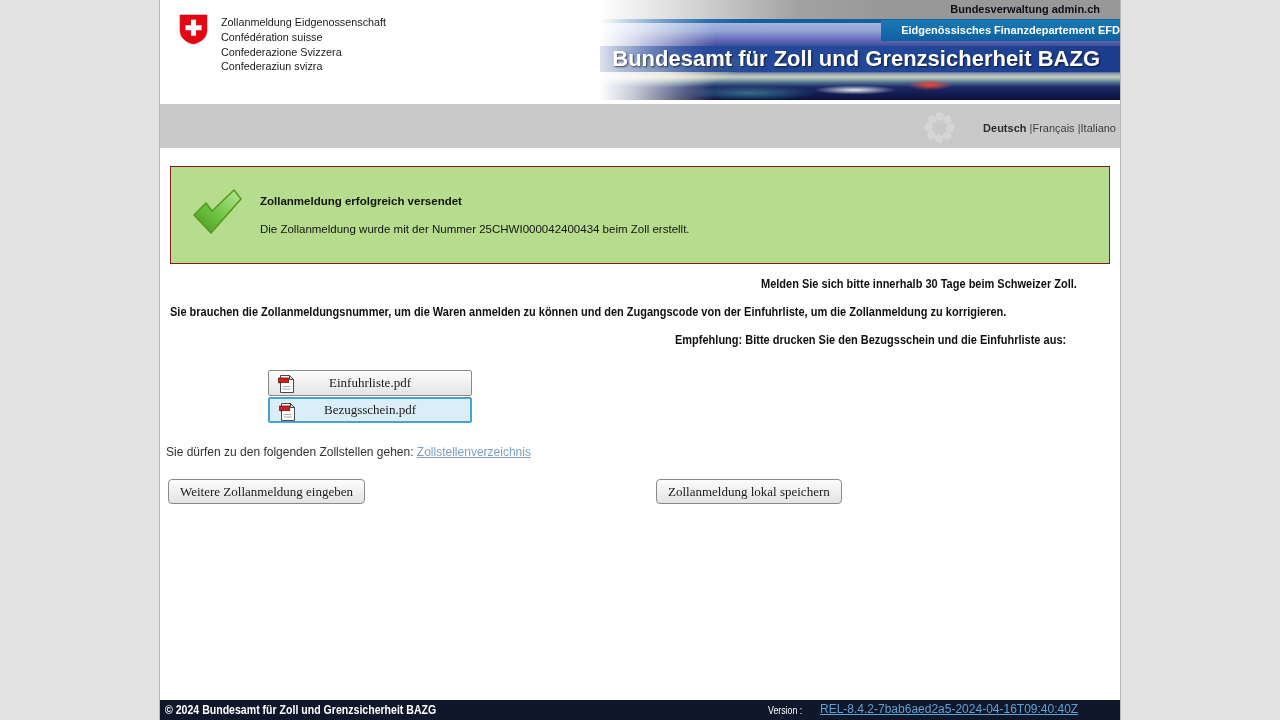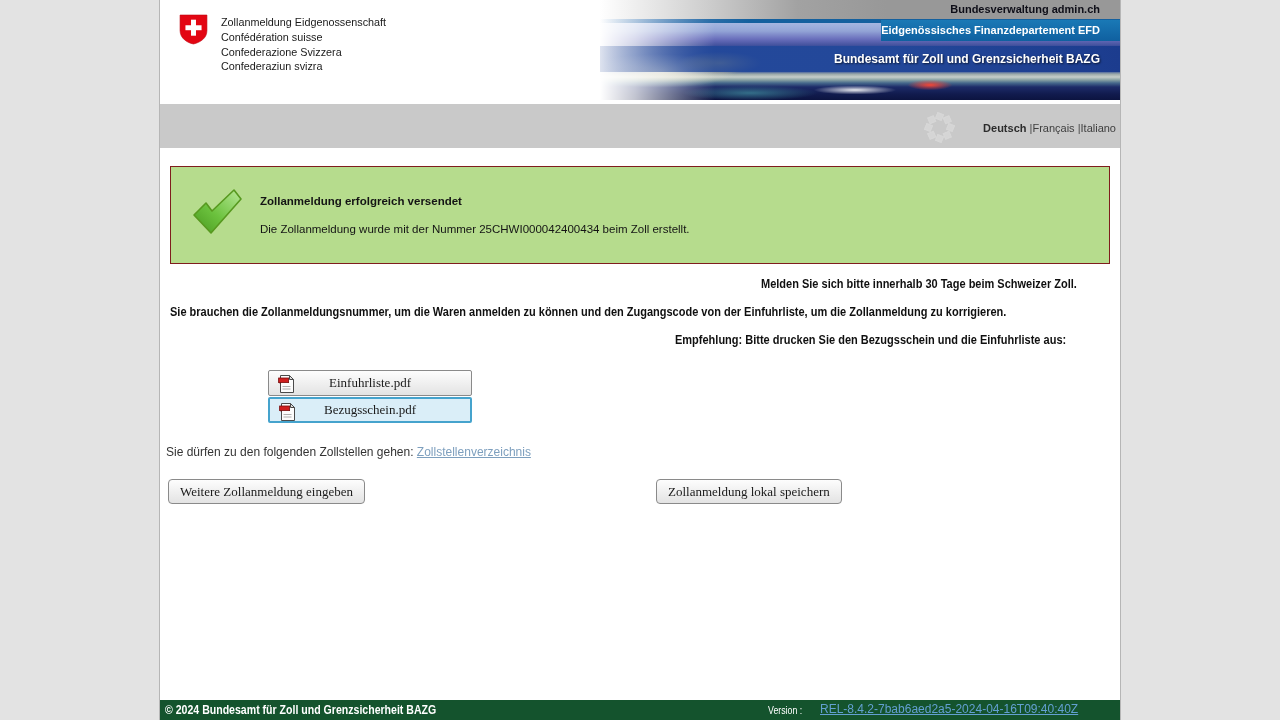--- a/index.html
+++ b/index.html
@@ -28,24 +28,24 @@
         radial-gradient(55px 6px at 255px 71px, rgba(255,255,255,.9), rgba(255,255,255,0) 75%),
         radial-gradient(90px 10px at 150px 74px, rgba(60,130,150,.8), rgba(60,130,150,0) 75%),
         linear-gradient(180deg,#aebfe6 0px,#93a4d6 12px,#6a6fbc 20px,#45539f 26px,
            #2c4a9a 28px,#2c4a9a 52px,#9aa8a8 55px,#c6ceca 58px,#87a0a2 61px,#46688c 64px,
            #1d2b68 68px,#111b4e 75px,#0c1440 81px); }
   .banner::before { content:""; position:absolute; inset:0;
       background:linear-gradient(90deg,#ffffff 0px, rgba(255,255,255,.75) 35px, rgba(255,255,255,0) 115px); }
   .banner-topstrip { position:absolute; top:0; left:0; right:0; height:4px;
       background:linear-gradient(90deg, rgba(20,96,158,0) 0px, rgba(20,96,158,.85) 110px, #14609e 150px); }
   .efd-bar { position:absolute; top:1px; right:0; width:239px; height:21px; line-height:21px;
-      text-align:right; padding-right:20px; font-size:11px; font-weight:bold; color:#fff;
+      text-align:right; font-size:11px; font-weight:bold; color:#fff;
       background:linear-gradient(180deg,#1a79b6 0%, #0f60a0 100%); }
   .office-band { position:absolute; top:27px; left:0; right:0; height:26px; line-height:26px;
-      text-align:right; padding-right:20px; font-size:12px; font-weight:bold; color:#fff;
+      text-align:right; padding-right:20px; font-size:22px; font-weight:bold; color:#fff;
       text-shadow:1px 1px 2px rgba(0,0,0,.65);
       background:linear-gradient(90deg, rgba(34,70,150,.15) 0%, rgba(34,72,154,.85) 22%, #23489a 55%, #1c3c8e 100%); }
 
   
   .lang-band { position:relative; height:44px; background:#c9c9c9; flex:0 0 auto; }
   .lang-row { text-align:right; padding:18px 4px 0 0; font-size:11px; color:#3e3e3e; }
   .lang-active { font-weight:bold; color:#2c2c2c; }
   .lang-sep { color:#4a4a4a; }
   .spinner { position:absolute; left:765px; top:9px; width:30px; height:30px; }
   .spinner i { position:absolute; left:50%; top:50%; width:7px; height:7px; margin:-4px 0 0 -4px;
@@ -84,21 +84,21 @@
   .zollstellen-row a { color:#7d9fbe; text-decoration:underline; cursor:pointer; }
 
   .actions-row { position:relative; margin-top:20px; height:26px; }
   .act-btn { height:25px; padding:0 11px; cursor:pointer;
              background:linear-gradient(180deg,#fdfdfd,#e3e3e3); border:1px solid #8a8a8a; border-radius:4px;
              font-family:"Liberation Serif", serif; font-size:13px; color:#1a1a1a; }
   .act-btn.left { position:absolute; left:8px; top:0; }
   .act-btn.right { position:absolute; left:496px; top:0; }
 
   
-  .footer { position:relative; height:20px; background:#14532d; flex:0 0 auto; overflow:hidden;
+  .footer { position:relative; height:20px; background:#0f172a; flex:0 0 auto; overflow:hidden;
             margin-top:auto; color:#fff; }
   .copyright { position:absolute; left:5px; top:3px; font-size:12px; font-weight:bold; }
   .version-label { position:absolute; left:608px; top:5px; font-size:10px; }
   .version-link { position:absolute; left:660px; top:2px; font-size:12px;
                   color:#63a0d2; text-decoration:underline; white-space:nowrap; cursor:pointer; }
 </style>
 </head>
 <body>
 
 <div class="page">

